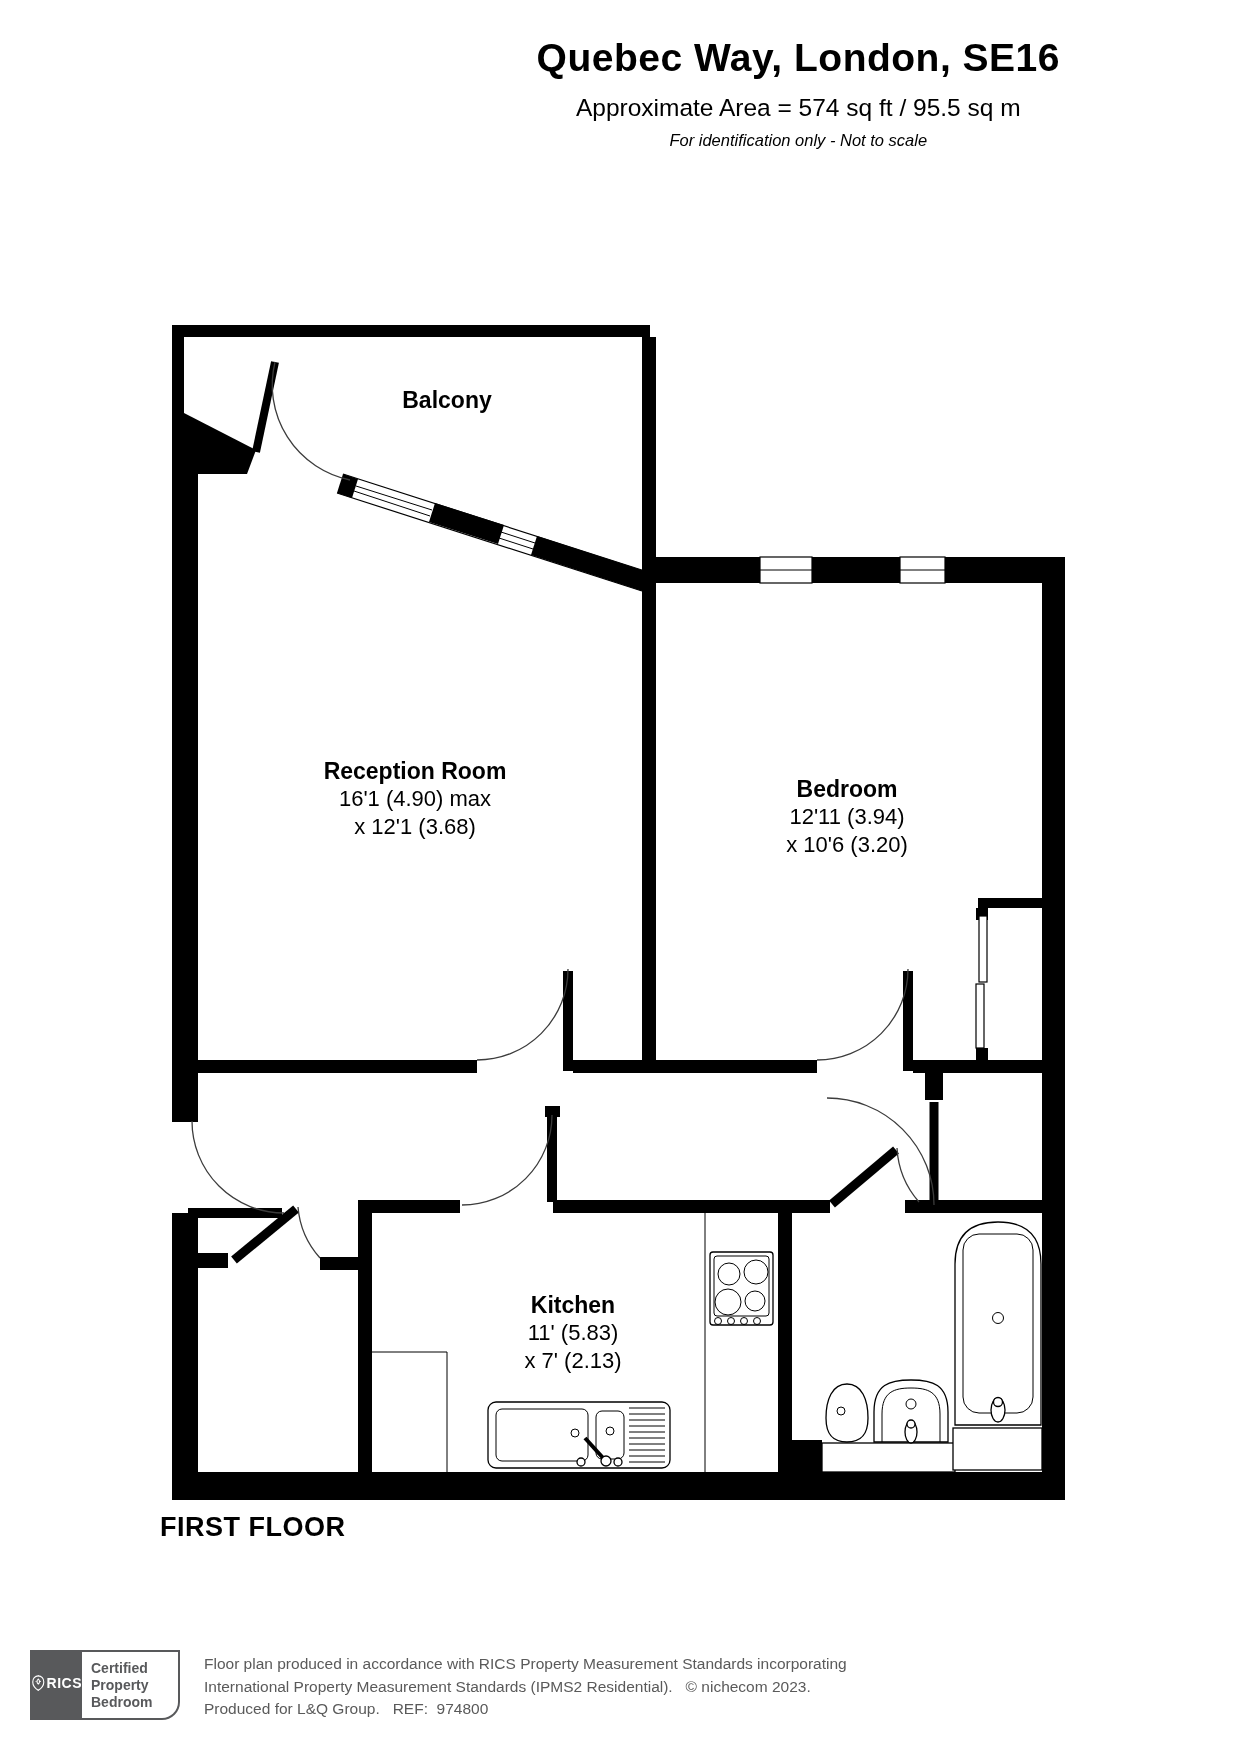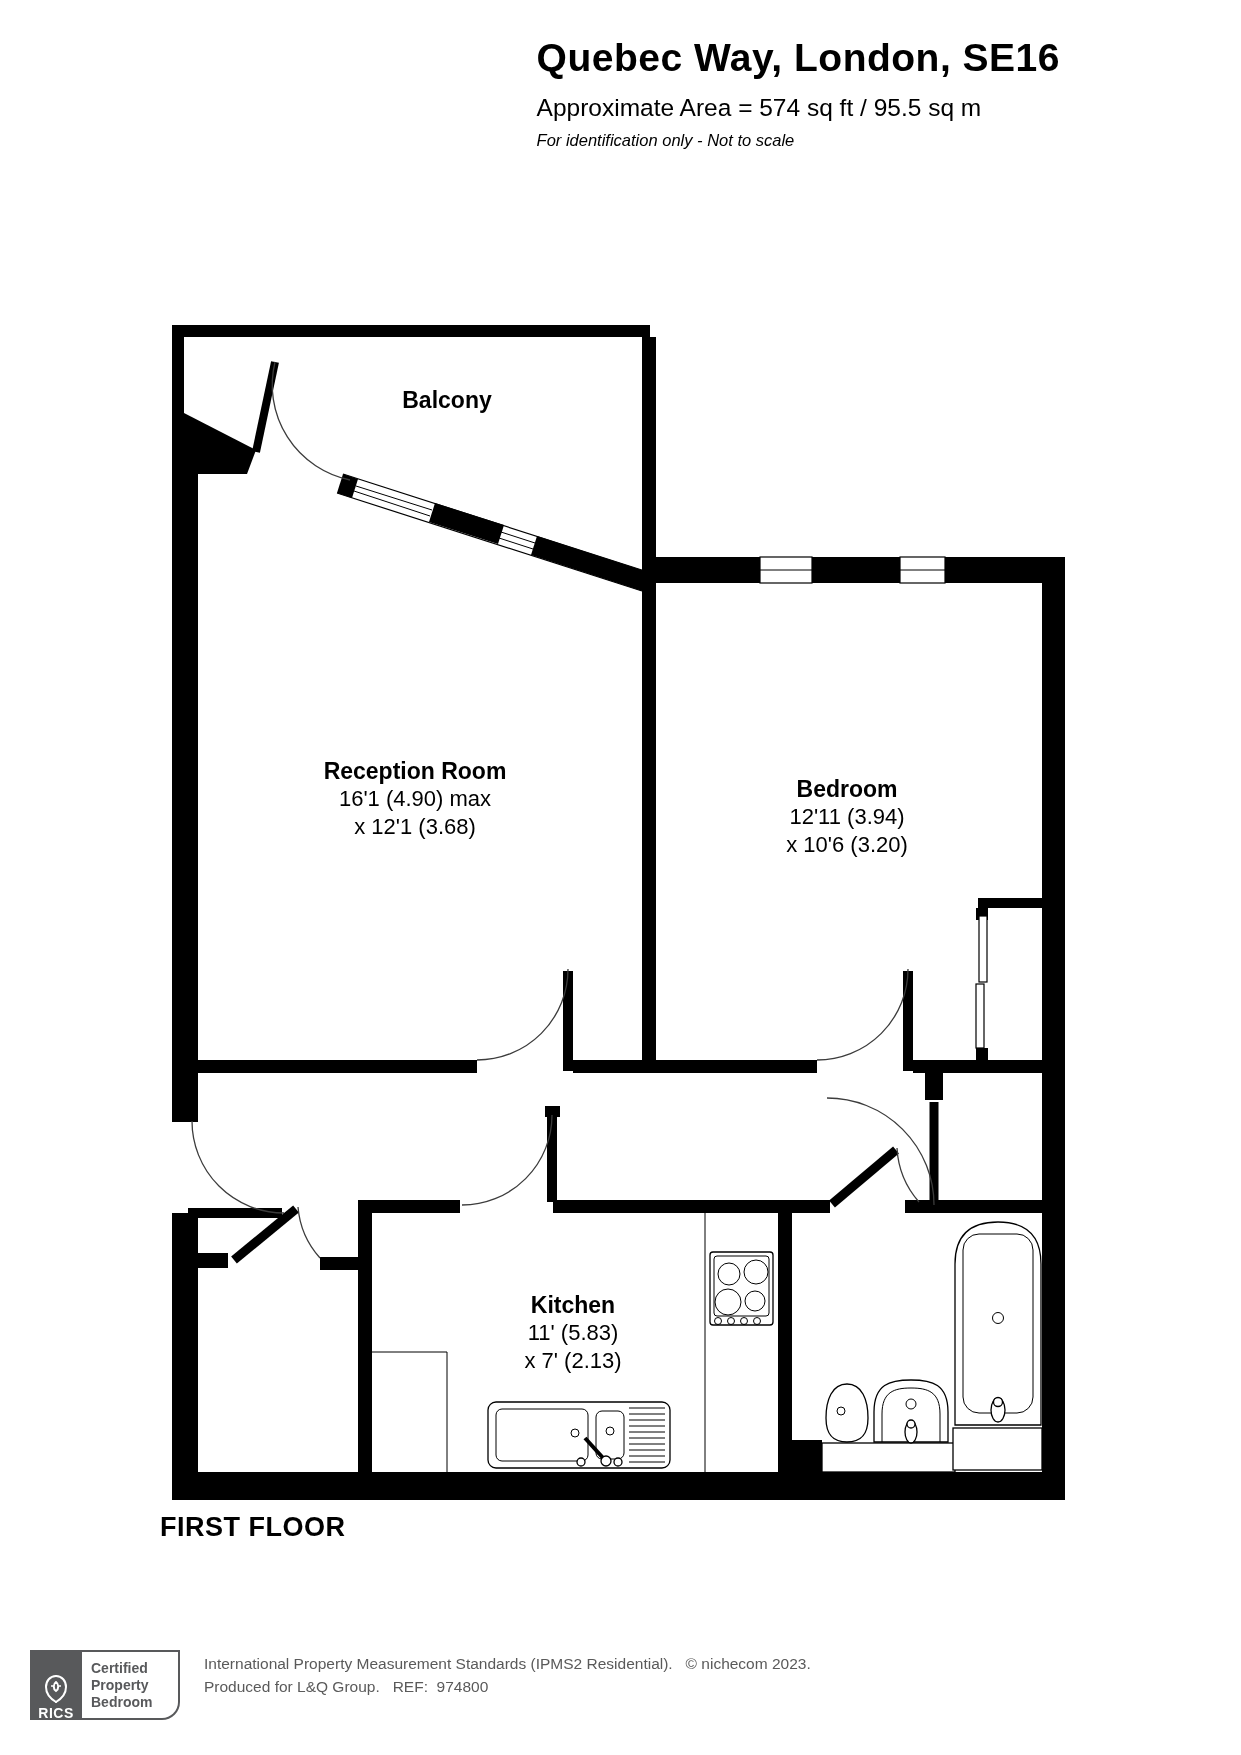--- a/index.html
+++ b/index.html
@@ -1,27 +1,27 @@
 <!DOCTYPE html>
 <html><head>
 <meta charset="utf-8">
 <style>
   html,body{margin:0;padding:0;background:#fff;}
   body{width:1241px;height:1755px;position:relative;font-family:"Liberation Sans",sans-serif;color:#000;overflow:hidden;}
-  .header{position:absolute;top:36px;right:181px;text-align:left;}
+  .header{position:absolute;top:36px;right:181px;text-align:center;}
   .title{font-size:39px;font-weight:bold;letter-spacing:0.5px;line-height:1.15;}
   .area-line{font-size:24.5px;margin-top:13px;}
   .note-line{font-size:16.5px;margin-top:9px;font-style:italic;}
   .plan-svg{position:absolute;left:0;top:0;}
   .room-label{position:absolute;transform:translateX(-50%);text-align:center;white-space:nowrap;}
   .room-name{font-size:23px;font-weight:bold;line-height:28px;display:block;}
   .room-dim{font-size:22px;line-height:28px;display:block;}
   .floor-label{position:absolute;left:160px;top:1512px;font-size:27px;font-weight:bold;letter-spacing:0.5px;}
   .footer{position:absolute;left:30px;top:1650px;display:flex;align-items:flex-start;}
-  .rics-box{width:52px;height:70px;background:#58595b;color:#fff;display:flex;flex-direction:column;align-items:center;justify-content:flex-end;box-sizing:border-box;}
+  .rics-box{width:52px;height:70px;background:#58595b;color:#fff;display:flex;align-items:center;justify-content:flex-end;padding-bottom:5px;box-sizing:border-box;}
   .rics-text{font-size:14px;font-weight:bold;letter-spacing:0.5px;line-height:14px;}
   .cert-box{width:98px;height:70px;border:2.5px solid #58595b;border-left:none;border-radius:0 0 18px 0;box-sizing:border-box;display:flex;flex-direction:column;justify-content:center;padding-left:9px;color:#58595b;}
   .cert-line{font-size:14px;font-weight:bold;line-height:17px;}
   .footer-text{margin-left:24px;font-size:15.5px;color:#5a5a5a;line-height:22.5px;padding-top:3px;}
   .footer-line{display:block;}
   svg .wall{fill:#000;stroke:none;}
   svg .arc{fill:none;stroke:#3c3c3c;stroke-width:1.3;}
   svg .leaf{stroke:#000;}
   svg .fx{fill:#fff;stroke:#000;stroke-width:1.3;}
   svg .fxthin{fill:none;stroke:#000;stroke-width:1;}
@@ -233,16 +233,17 @@
       </g>
     </svg>
     <span class="rics-text">RICS</span>
   </div>
   <div class="cert-box">
     <span class="cert-line">Certified</span>
     <span class="cert-line">Property</span>
     <span class="cert-line">Bedroom</span>
   </div>
   <div class="footer-text">
+    <span class="footer-line">Floor plan produced in accordance with RICS Property Measurement Standards incorporating</span>
     <span class="footer-line">International Property Measurement Standards (IPMS2 Residential).&nbsp;&nbsp; © nichecom 2023.</span>
     <span class="footer-line">Produced for L&amp;Q Group.&nbsp;&nbsp; REF:&nbsp; 974800</span>
   </div>
 </div>
 
 </body></html>

